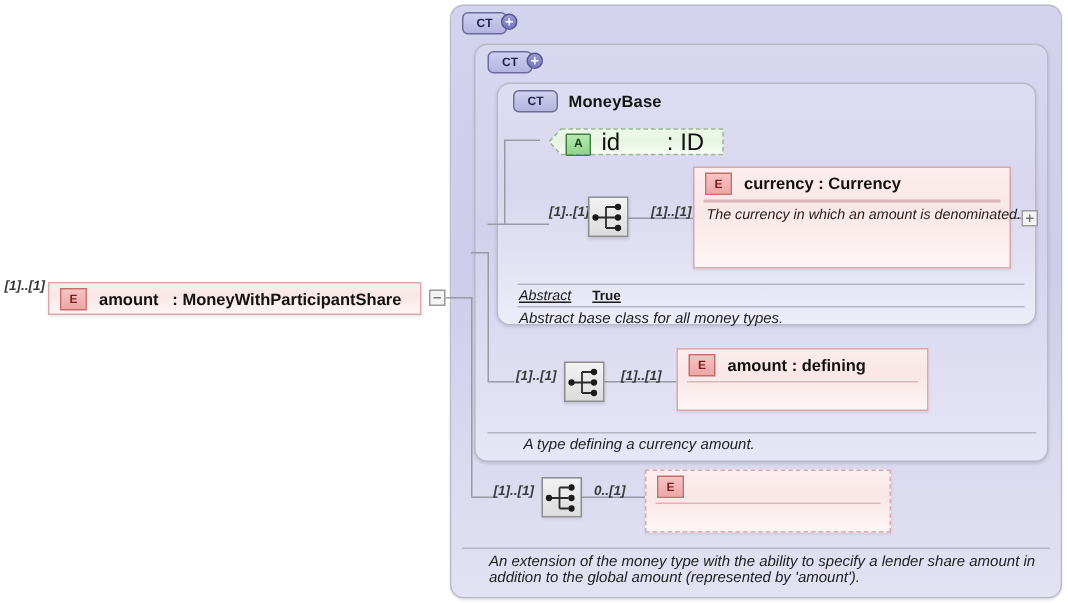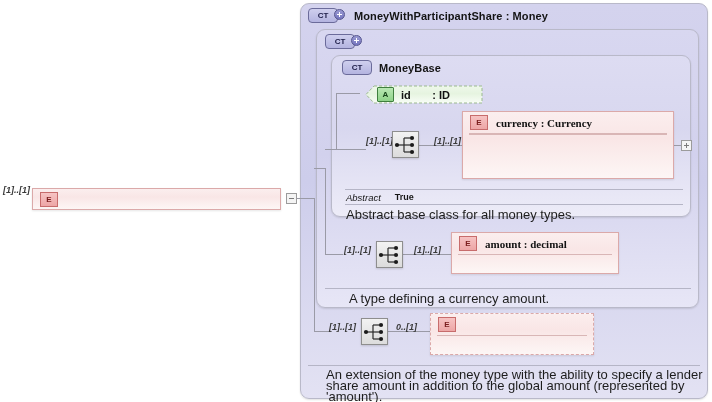--- a/index.html
+++ b/index.html
@@ -85,21 +85,21 @@
   }
   .badge-e {
     display:inline-flex; align-items:center; justify-content:center;
     width: 16px; height: 13px;
     border: 1px solid #c76c6c;
     background: linear-gradient(180deg,#f6c3c3 0%, #eda6a6 100%);
     font-size: 8px; font-weight: bold; color:#7a1d1d;
     line-height:1;
     margin-right: 8px;
   }
-  .el-name { font-size: 11px; font-weight: bold; color:#121212;font-family:Liberation Serif, serif; }
+  .el-name { font-size: 11px; font-weight: bold; color:#121212; }
   .el-sep {
     height: 1px; background:#d9b6b6; margin: 0 6px;
   }
   .el-facets {
     padding: 2px 8px 2px 8px;
     font-size: 9px;
     display: grid;
     grid-template-columns: auto auto;
     column-gap: 12px;
     row-gap: 0px;
@@ -114,21 +114,21 @@
   }
   .badge-a {
     display:inline-flex; align-items:center; justify-content:center;
     width:15px; height:13px;
     border:1px solid #3f7f3f;
     border-radius: 1px;
     background: linear-gradient(180deg,#b9e8b3 0%, #8fd389 100%);
     font-size:8px; font-weight:bold; color:#17441a; line-height:1;
     margin-right:7px;
   }
-  .attr-name { font-size:11px; font-weight:bold; color:#111; }
+  .attr-name { font-size:16px; font-weight:normal; color:#111; }
 
   
   .seq {
     border:1px solid #8e8e8e;
     background: linear-gradient(180deg,#f2f2f2 0%, #dcdcdc 100%);
     box-shadow: 0 1px 2px rgba(0,0,0,0.15);
   }
 
   
   .card {
@@ -151,45 +151,45 @@
     box-sizing:border-box;
   }
   .pm::before, .pm::after { content:""; position:absolute; background:#7b7b7b; }
   .pm.minus::before { left:2px; top:4px; width:5px; height:1px; }
   .pm.plus::before  { left:2px; top:4px; width:5px; height:1px; }
   .pm.plus::after   { left:4px; top:2px; width:1px; height:5px; }
 
   
   .ct-footer {
     position:absolute;
-    font-size:13px; color:#1d1d1d;
+    font-size:10px; font-style:italic; color:#1d1d1d;
     white-space:nowrap;
   }
   .ct-footline { position:absolute; height:1px; background:#b5b5c6; }
 
   
   .abs-facets {
     position:absolute;
     display:grid; grid-template-columns:auto auto; column-gap:14px;
     font-size:9.5px;
+    text-decoration:underline;
   }
   .abs-facets .k { font-style:italic; color:#161616; }
   .abs-facets .v { font-weight:bold; color:#161616; font-size:9px;}
 </style>
 </head>
 <body>
 
 <div class="canvas">
 
   <div class="abs ct-box" style="left:300px; top:3px; width:408px; height:396px;"></div>
   <div class="ct-header" style="left:308px; top:8px;">
     <span class="badge-ct with-plus">CT
       <span class="plus"></span>
     </span>
-    <span class="ct-title">MoneyWithParticipantShare : Money</span>
   </div>
   <div class="ct-footline" style="left:308px; top:365px; width:392px;"></div>
   <div class="ct-footer" style="left:326px; top:369px; width:392px; white-space:normal; line-height:11px;">An extension of the money type with the ability to specify a lender share amount in addition to the global amount (represented by 'amount').</div>
 
   <div class="abs ct-box lvl2" style="left:316px; top:29px; width:383px; height:279px;"></div>
   <div class="ct-header" style="left:325px; top:34px;">
     <span class="badge-ct with-plus">CT
       <span class="plus"></span>
     </span>
   </div>
@@ -230,20 +230,21 @@
   <div class="ln h" style="left:402px; top:254px; width:49px;"></div>
 
   <div class="ln h" style="left:388px; top:331px; width:42px;"></div>
 
   <div class="ln h" style="left:674px; top:145px; width:8px;"></div>
 
   <div class="card" style="left:3px; top:185px;">[1]..[1]</div>
   <div class="abs el-box" style="left:32px; top:188px; width:249px; height:22px;">
     <div class="el-head" style="padding-top:3px;">
       <span class="badge-e">E</span>
+      <span class="el-name"><span>amount</span>&nbsp;&nbsp; <span>: MoneyWithParticipantShare</span></span>
     </div>
   </div>
   <div class="pm minus" style="left:286px; top:193px;"></div>
 
   <div class="abs" style="left:365px; top:85px; width:118px; height:19px;">
     <svg width="118" height="19" style="position:absolute;left:0;top:0;">
       <defs>
         <linearGradient id="attrg" x1="0" y1="0" x2="0" y2="1">
           <stop offset="0%" stop-color="#eef8ea"></stop>
           <stop offset="45%" stop-color="#e6f4e0"></stop>
@@ -274,20 +275,21 @@
   </div>
   <div class="card" style="left:434px; top:136px;">[1]..[1]</div>
 
   <div class="abs el-box" style="left:462px; top:111px; width:212px; height:68px;">
     <div class="el-head">
       <span class="badge-e">E</span>
       <span class="el-name">currency : Currency</span>
     </div>
     <div class="el-sep"></div>
     <div class="el-sep"></div>
+    <div class="el-doc">The currency in which an amount is denominated.</div>
   </div>
   <div class="pm plus" style="left:681px; top:140px;"></div>
 
   <div class="card" style="left:344px; top:245px;">[1]..[1]</div>
   <div class="abs seq" style="left:376px; top:241px; width:27px; height:27px;">
     <svg width="27" height="27">
       <line x1="4" y1="13" x2="11" y2="13" stroke="#2b2b2b" stroke-width="1.2"></line>
       <line x1="11" y1="6" x2="11" y2="20" stroke="#2b2b2b" stroke-width="1.2"></line>
       <line x1="11" y1="6" x2="17" y2="6" stroke="#2b2b2b" stroke-width="1.2"></line>
       <line x1="11" y1="13" x2="17" y2="13" stroke="#2b2b2b" stroke-width="1.2"></line>
@@ -296,21 +298,21 @@
       <circle cx="19" cy="6" r="2.1" fill="#1a1a1a"></circle>
       <circle cx="19" cy="13" r="2.1" fill="#1a1a1a"></circle>
       <circle cx="19" cy="20" r="2.1" fill="#1a1a1a"></circle>
     </svg>
   </div>
   <div class="card" style="left:414px; top:245px;">[1]..[1]</div>
 
   <div class="abs el-box" style="left:451px; top:232px; width:168px; height:42px;">
     <div class="el-head">
       <span class="badge-e">E</span>
-      <span class="el-name">amount   : decimal</span>
+      <span class="el-name">amount   : defining</span>
     </div>
     <div class="el-sep"></div>
   </div>
 
   <div class="card" style="left:329px; top:322px;">[1]..[1]</div>
   <div class="abs seq" style="left:361px; top:318px; width:27px; height:27px;">
     <svg width="27" height="27">
       <line x1="4" y1="13" x2="11" y2="13" stroke="#2b2b2b" stroke-width="1.2"></line>
       <line x1="11" y1="6" x2="11" y2="20" stroke="#2b2b2b" stroke-width="1.2"></line>
       <line x1="11" y1="6" x2="17" y2="6" stroke="#2b2b2b" stroke-width="1.2"></line>

